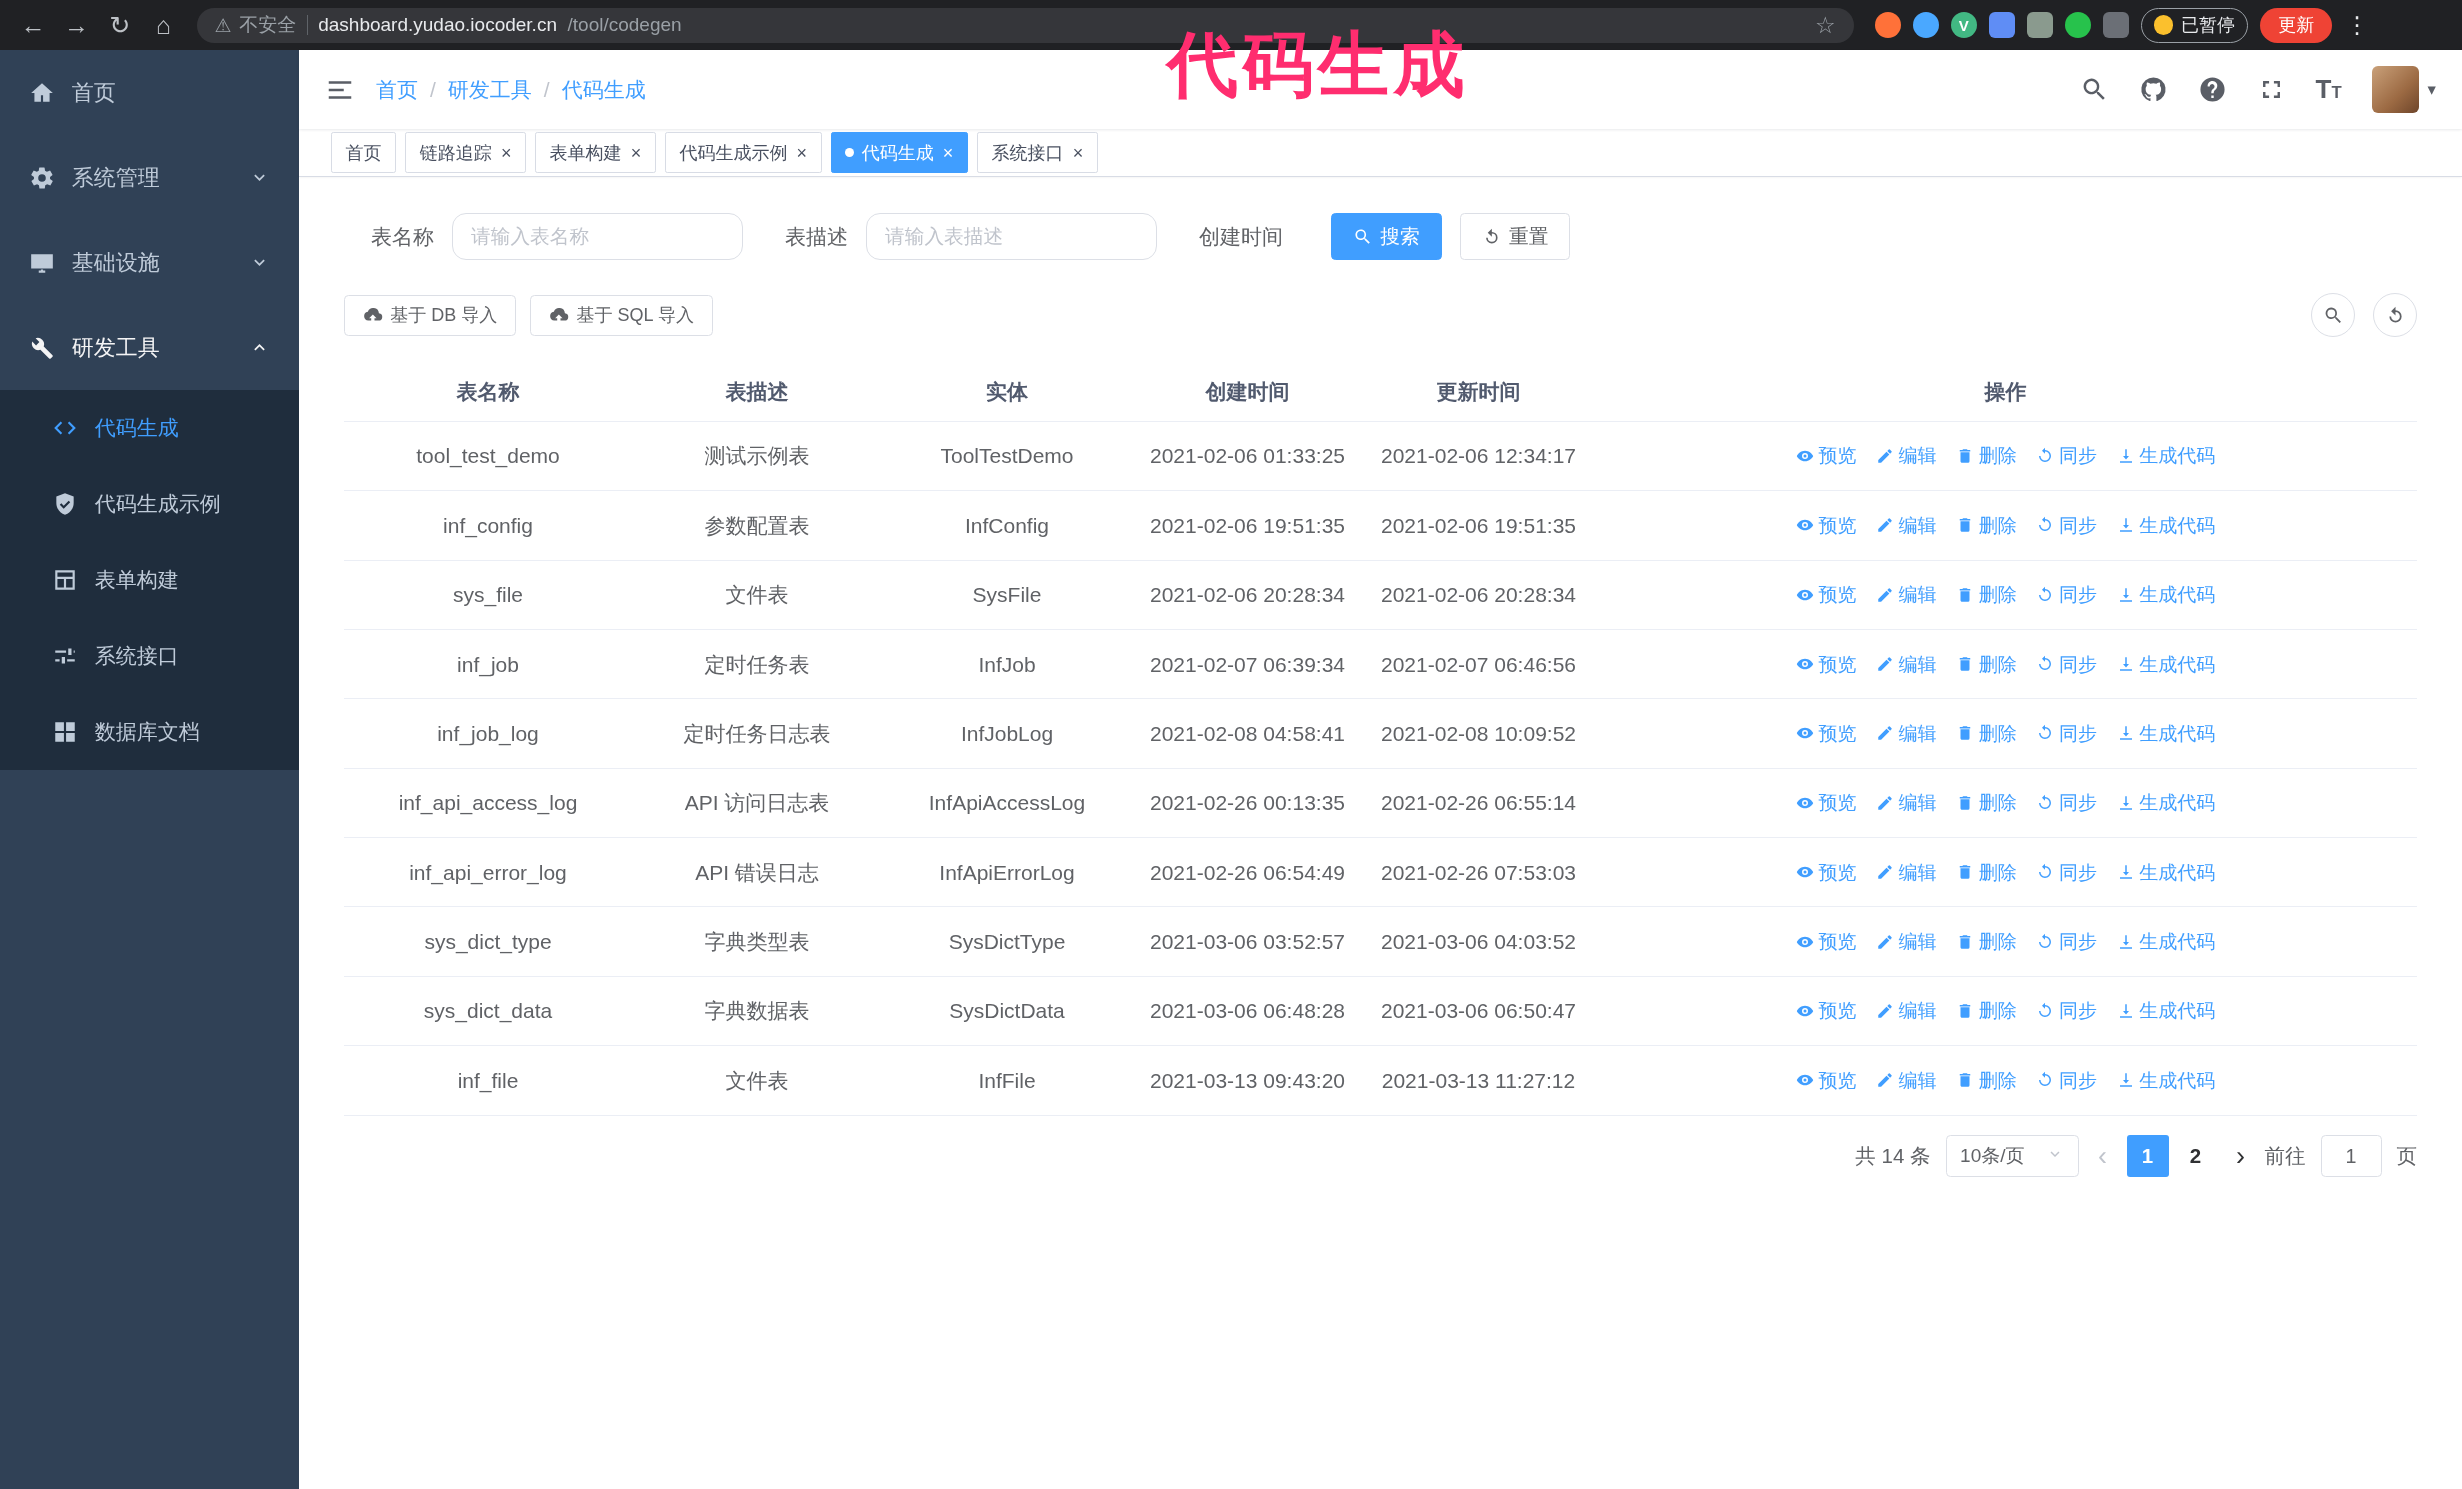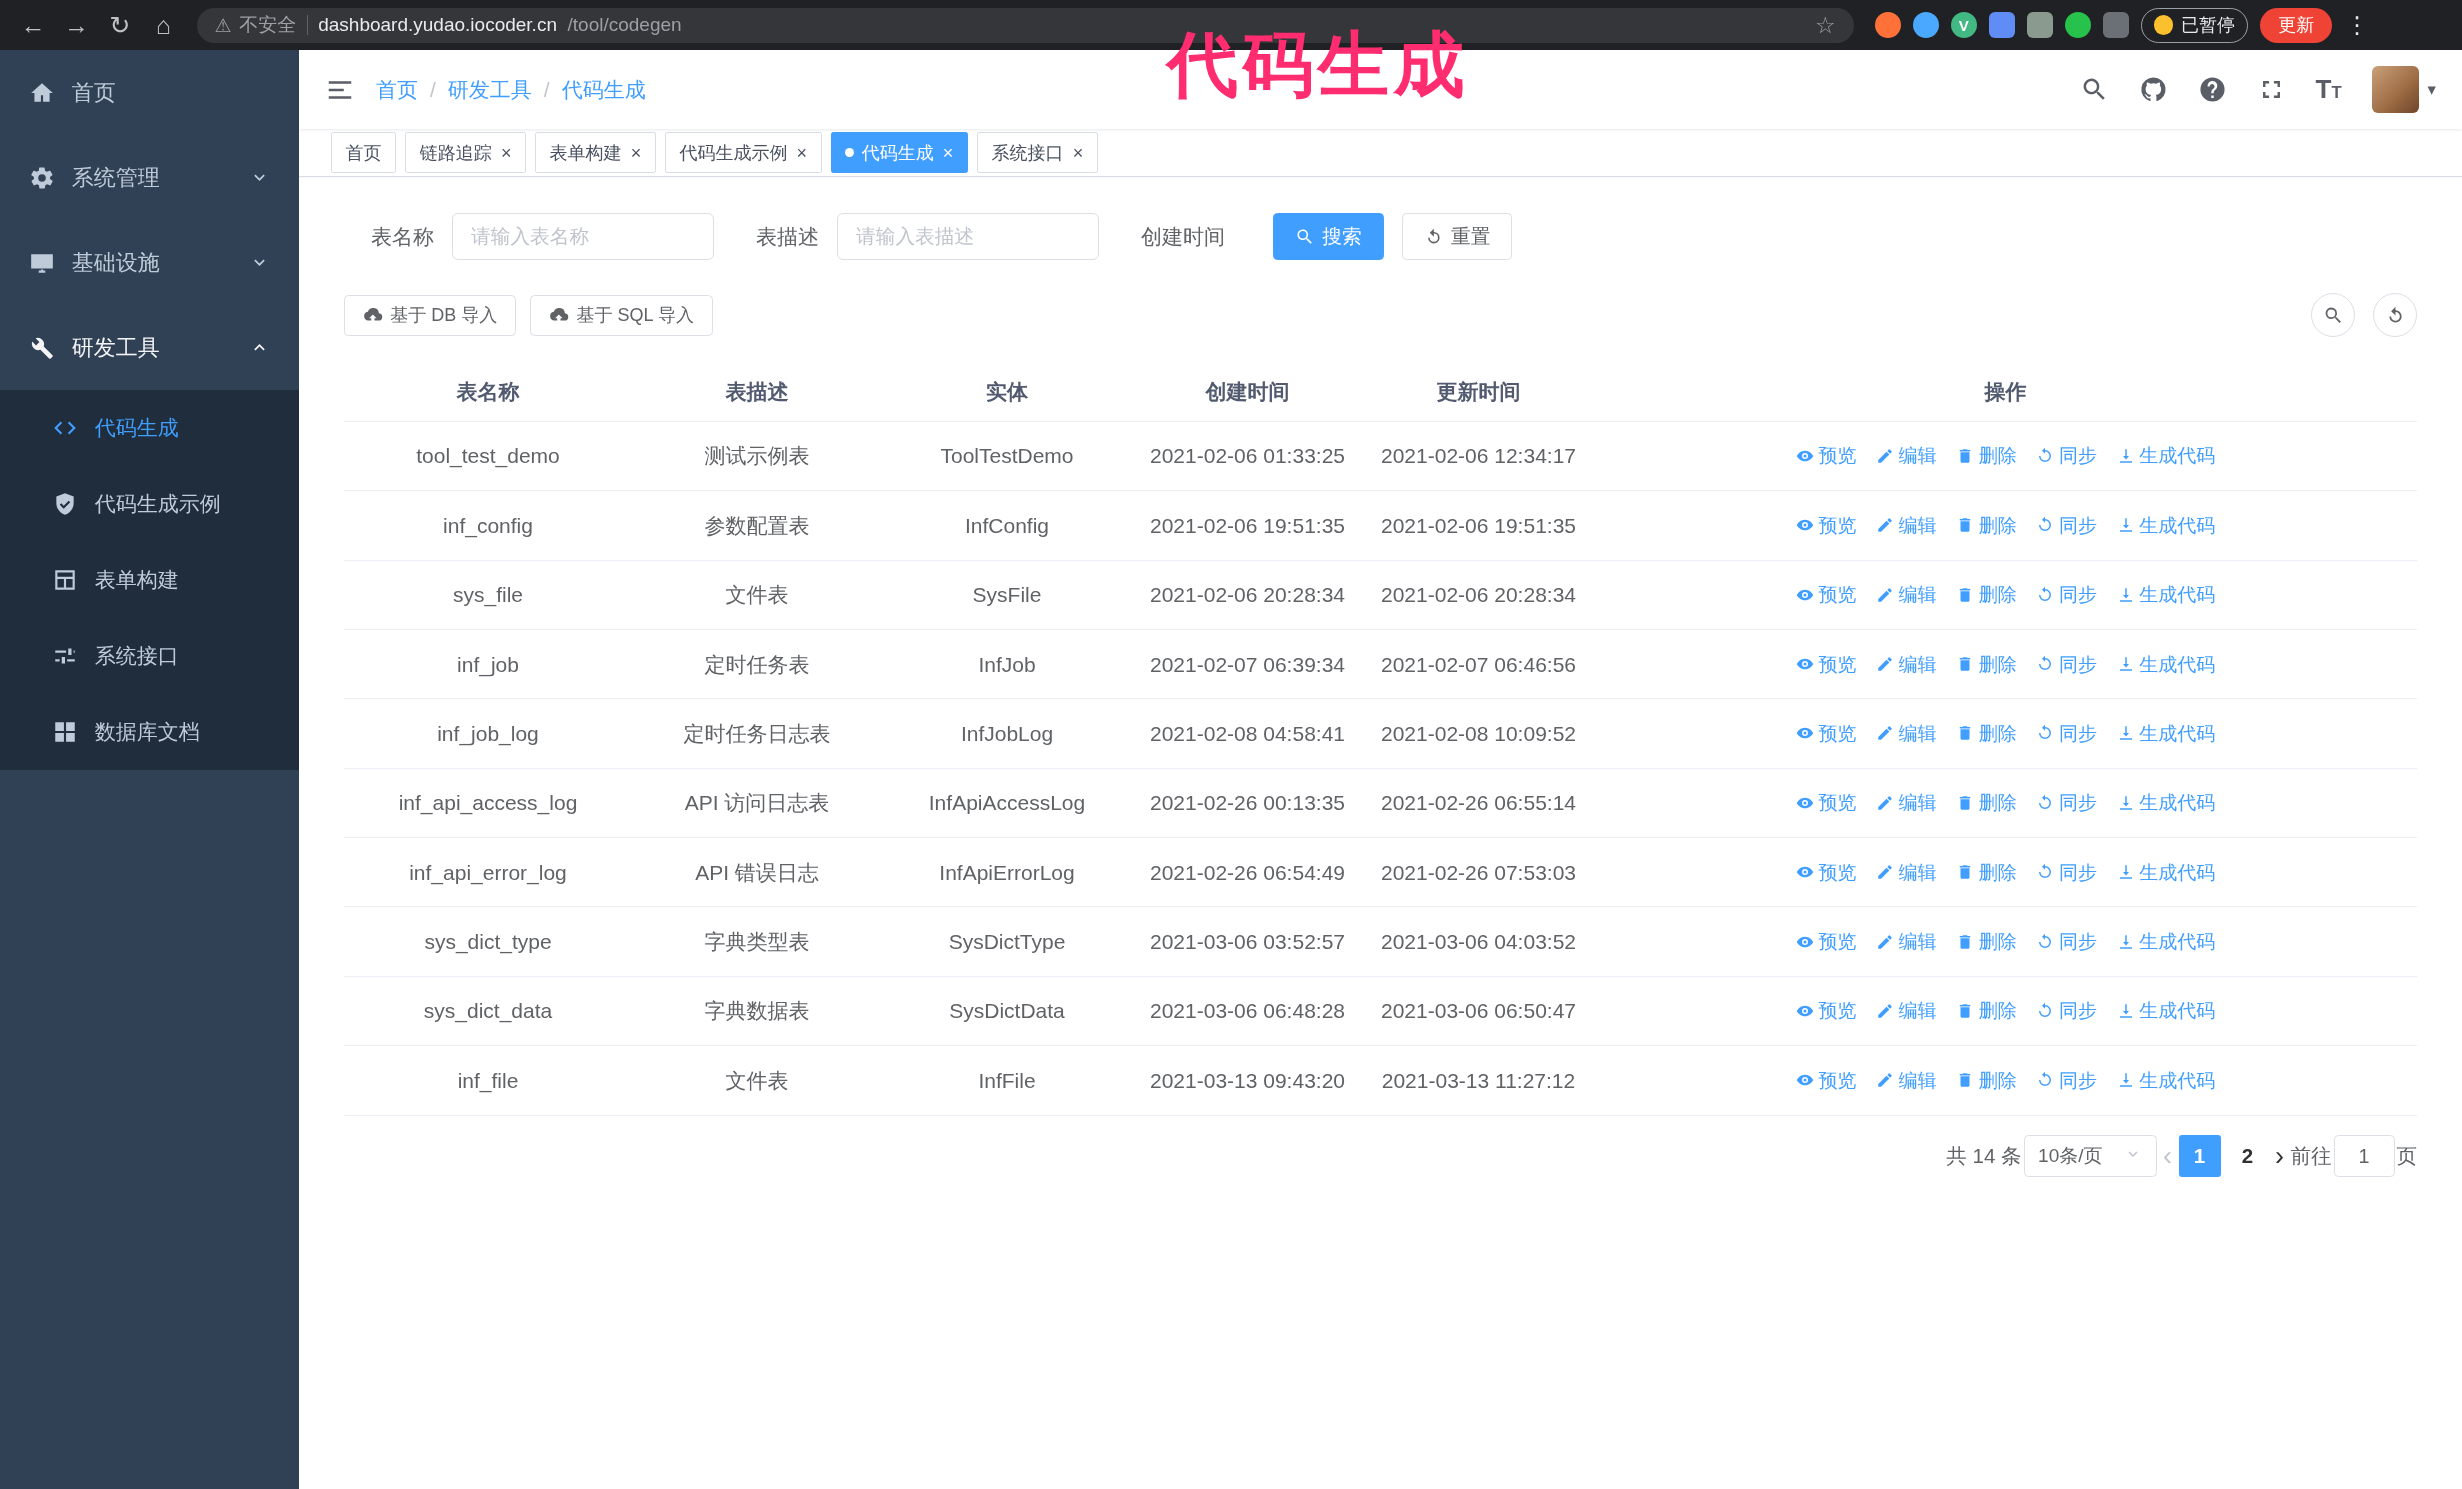--- a/index.html
+++ b/index.html
@@ -68,21 +68,21 @@
   .tab{height:39px;display:flex;align-items:center;gap:7.6px;padding:0 13.6px;border:0.8px solid #d8dce5;border-radius:2.3px;font-size:18px;color:#495060;background:#fff;cursor:pointer;white-space:nowrap;}
   .tab.active{background:#409eff;border-color:#409eff;color:#fff;}
   .tab-dot{width:9px;height:9px;border-radius:50%;background:#fff;}
   .tab-close{font-size:18px;margin-left:1.5px;line-height:1;}
 
   
   .content{flex:1;padding:0 45px;background:#fff;min-width:0;}
   .filters{margin-top:36px;display:flex;align-items:center;padding-left:27px;font-size:21px;color:#606266;}
   .f-item{display:flex;align-items:center;margin-right:42px;}
   .f-label{margin-right:18px;white-space:nowrap;}
-  .f-input{width:262px;height:47px;border:0.8px solid #dcdfe6;border-radius:6px;padding:0 18px;font-size:19.7px;color:#606266;outline:none;font-family:inherit;box-sizing:border-box;}
+  .f-input{width:291px;height:47px;border:0.8px solid #dcdfe6;border-radius:14px;padding:0 18px;font-size:19.7px;color:#606266;outline:none;font-family:inherit;box-sizing:border-box;}
   .f-input::placeholder{color:#c0c4cc;}
   .daterange{width:365px;height:47px;border:0.8px solid #dcdfe6;border-radius:4.5px;display:flex;align-items:center;padding:0 15px;gap:7.6px;color:#c0c4cc;font-size:19.7px;box-sizing:border-box;cursor:pointer;}
   .cal-icon{display:flex;}
   .cal-icon svg{width:21px;height:21px;fill:#c0c4cc;}
   .dr-text{flex:1;text-align:center;white-space:nowrap;}
   .dr-sep{color:#c0c4cc;}
   .btn{height:47px;border-radius:4.5px;font-size:19.7px;display:inline-flex;align-items:center;gap:7.6px;padding:0 21px;cursor:pointer;border:0.8px solid #dcdfe6;background:#fff;color:#606266;white-space:nowrap;}
   .btn .btn-icon{display:flex;}
   .btn .btn-icon svg{width:19.7px;height:19.7px;fill:currentColor;}
   .btn.primary{background:#409eff;border-color:#409eff;color:#fff;}
@@ -97,21 +97,21 @@
   
   table.data{margin-top:26px;width:100%;border-collapse:collapse;table-layout:fixed;font-size:21px;color:#606266;}
   table.data th{font-weight:700;color:#515a6e;padding:14.4px 7.6px;border-bottom:0.8px solid #ebeef5;text-align:center;font-size:21px;line-height:29px;}
   table.data td{padding:19.7px 7.6px;border-bottom:0.8px solid #ebeef5;text-align:center;line-height:29px;word-break:break-all;}
   .actions{display:flex;justify-content:center;gap:19.7px;white-space:nowrap;}
   .action{color:#409eff;font-size:19px;display:inline-flex;align-items:center;gap:4.5px;cursor:pointer;text-decoration:none;}
   .a-icon{display:flex;}
   .a-icon svg{width:18px;height:18px;fill:currentColor;}
 
   
-  .pager{display:flex;align-items:center;justify-content:flex-end;gap:2px;margin-top:19.7px;font-size:20.5px;color:#606266;}
+  .pager{display:flex;align-items:center;justify-content:flex-end;gap:15px;margin-top:19.7px;font-size:20.5px;color:#606266;}
   .page-size{width:133px;height:42px;border:0.8px solid #dcdfe6;border-radius:4.5px;display:flex;align-items:center;justify-content:space-between;padding:0 13.6px;font-size:19px;color:#606266;cursor:pointer;box-sizing:border-box;}
   .ps-caret svg{width:18px;height:18px;fill:#c0c4cc;}
   .pg-arrow{font-size:27px;padding:0 4.5px;cursor:pointer;line-height:1;}
   .pg-arrow.prev{color:#c0c4cc;}
   .pg-arrow.next{color:#303133;}
   .pg-num{min-width:42px;height:42px;display:flex;align-items:center;justify-content:center;border-radius:3px;cursor:pointer;color:#303133;font-weight:600;}
   .pg-num.active{background:#409eff;color:#fff;}
   .goto-input{width:61px;height:42px;border:0.8px solid #dcdfe6;border-radius:4.5px;text-align:center;font-size:19.7px;color:#606266;outline:none;font-family:inherit;box-sizing:border-box;}
 
   

